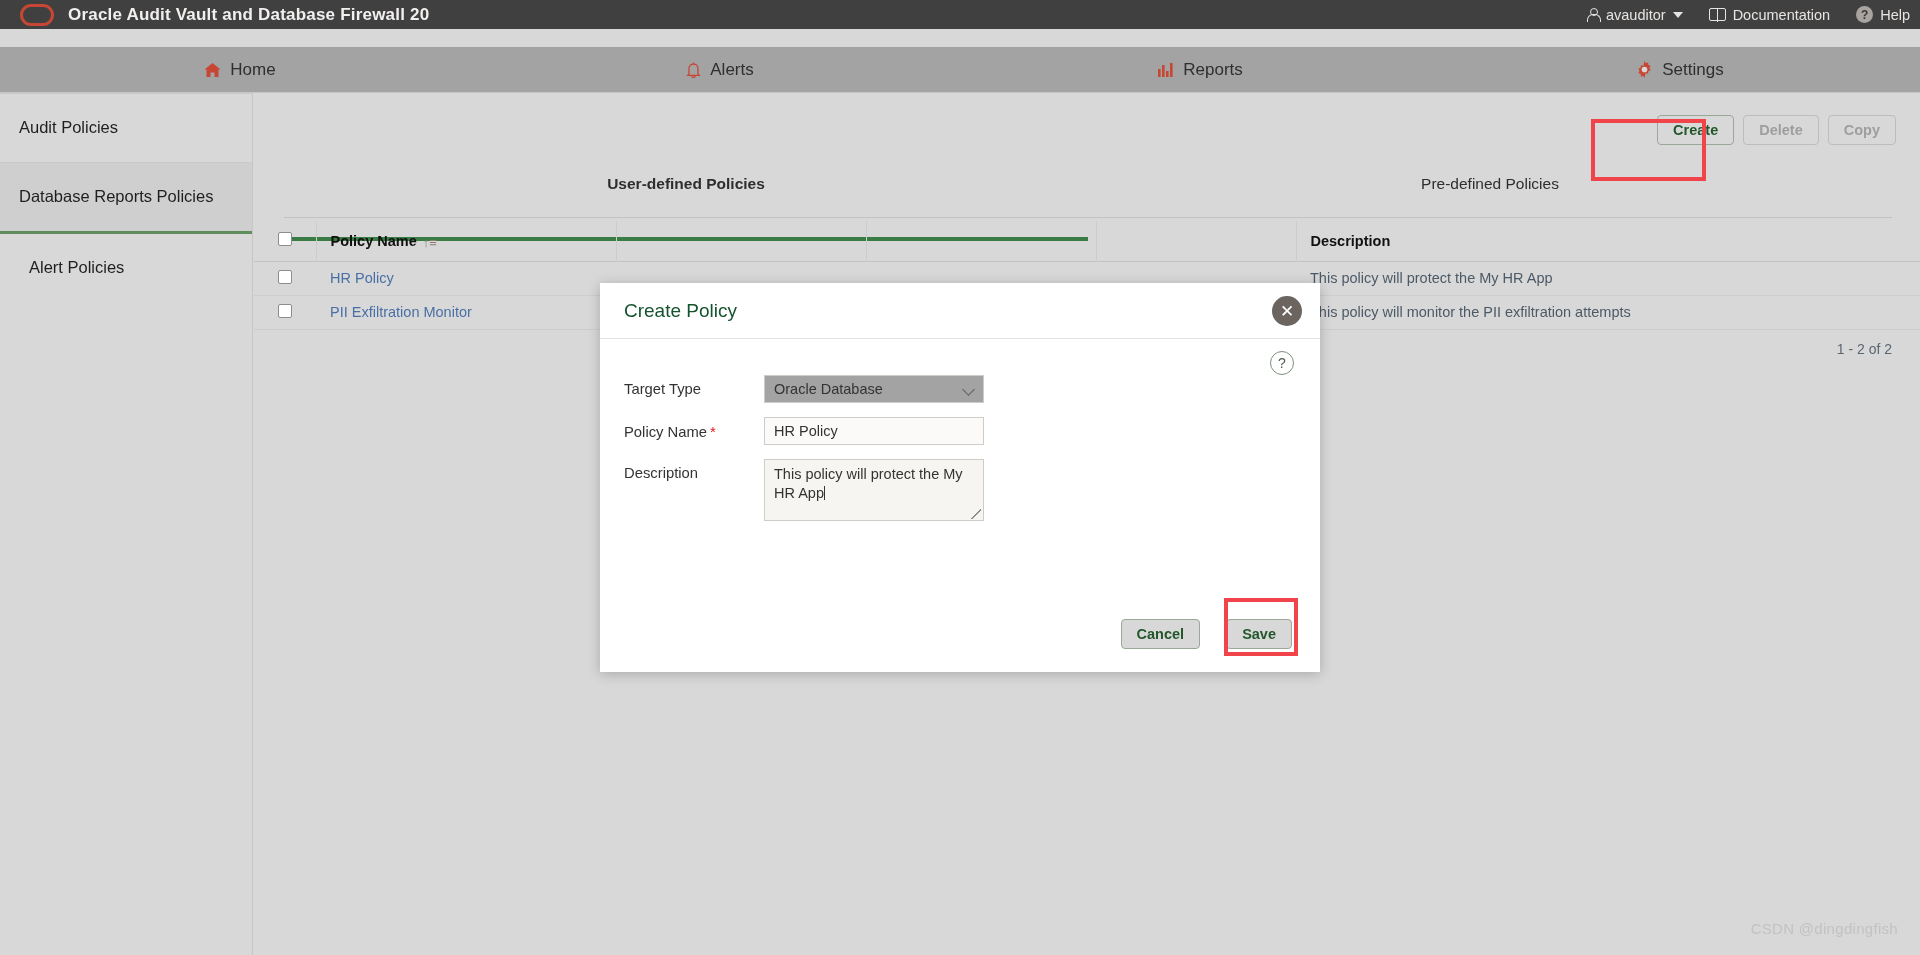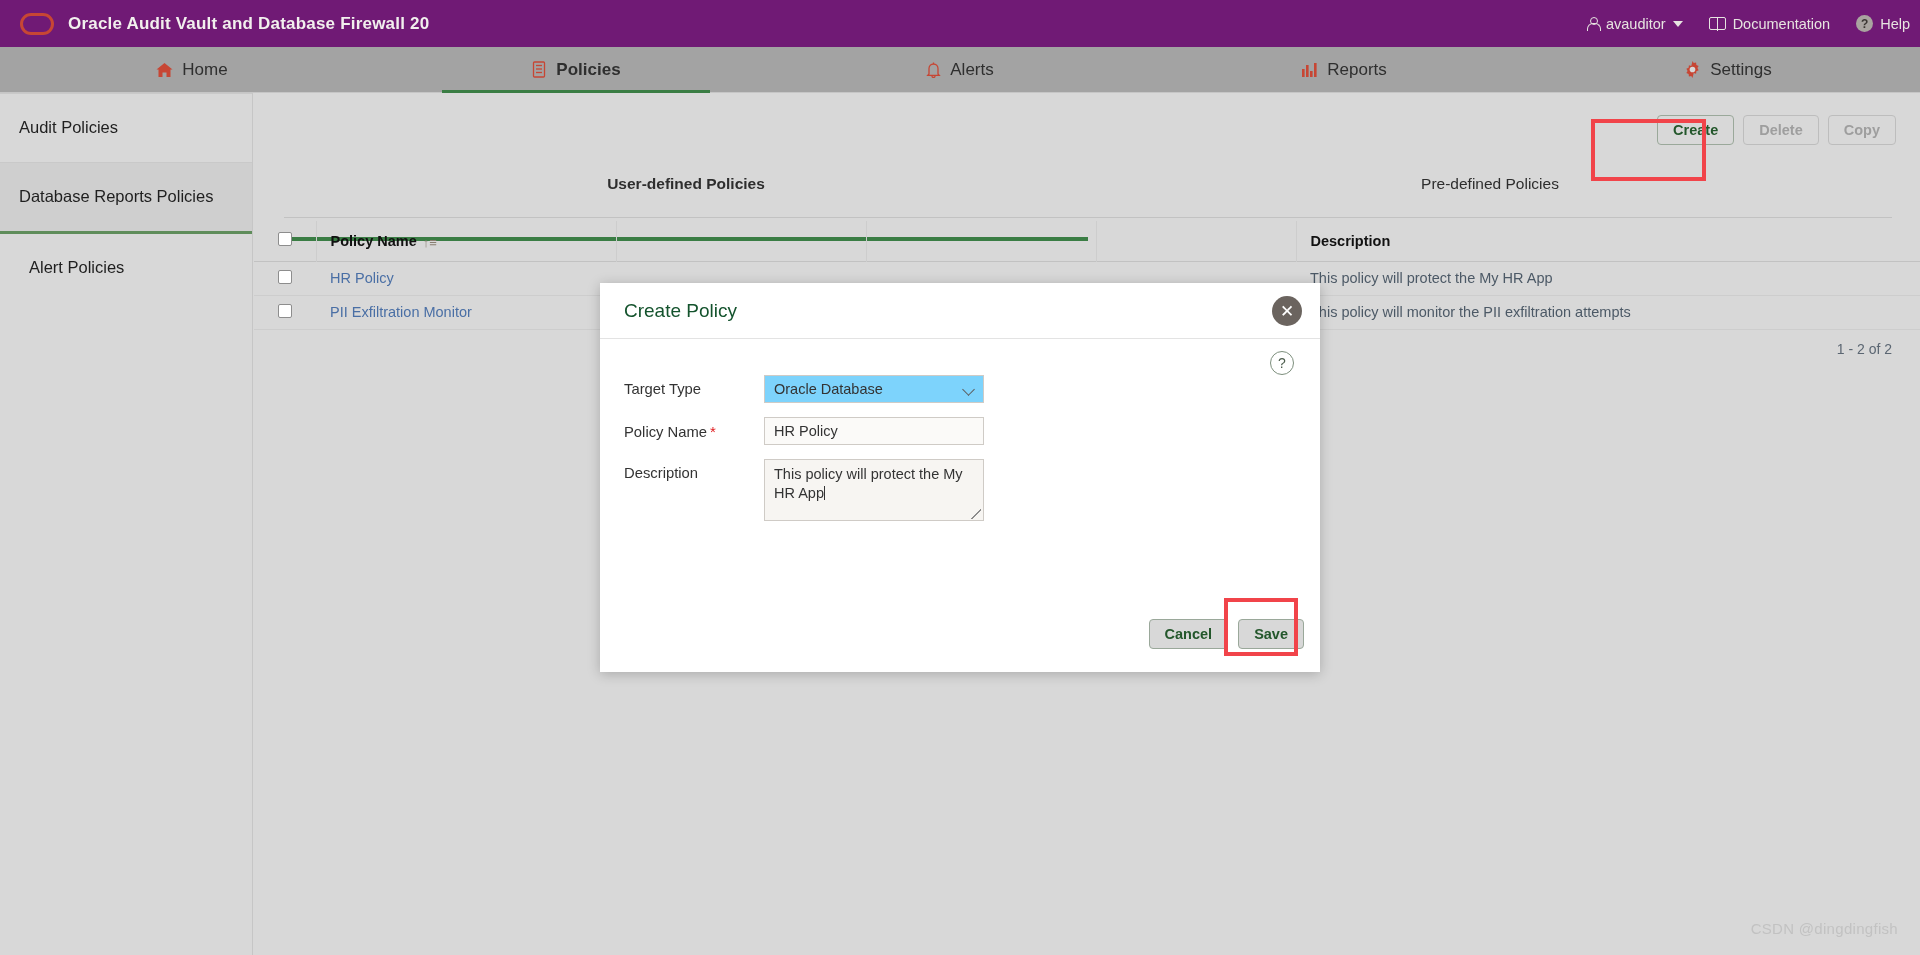--- a/index.html
+++ b/index.html
@@ -8,22 +8,22 @@
     margin: 0; padding: 0;
     width: 1920px; height: 955px;
     overflow: hidden;
     font-family: "Liberation Sans", sans-serif;
     background: #d8d8d8;
   }
 
   
   .brandbar {
     position: absolute; top: 0; left: 0;
-    width: 1920px; height: 47px;
-    background: #701a75;
+    width: 1920px; height: 29px;
+    background: #404040;
     display: flex; align-items: center;
   }
   .brand-logo {
     margin-left: 20px;
     width: 34px; height: 22px;
     border: 3px solid #c74634;
     border-radius: 11px;
   }
   .brand-title {
     margin-left: 14px;
@@ -251,21 +251,21 @@
     cursor:pointer;
   }
   .frow { display:flex; align-items:flex-start; margin-bottom: 14px; }
   .flabel {
     width: 140px; padding-top: 6px;
     font-size: 14.8px; color: #333;
   }
   .req { color:#e0191c; margin-left:3px; font-size:15px; }
   .fselect {
     width: 220px; height: 28px;
-    border:1px solid #cfcbc6; background:#7dd3fc;
+    border:1px solid #cfcbc6; background:#a3a3a3;
     font-size: 14.5px; color:#333;
     display:flex; align-items:center;
     padding: 0 9px;
     position:relative; cursor:pointer;
   }
   .fselect .chev {
     position:absolute; right: 10px; top: 9px;
     width: 9px; height: 9px;
     border-right: 1.6px solid #5c5c5c;
     border-bottom: 1.6px solid #5c5c5c;
@@ -293,21 +293,21 @@
   .grip {
     position:absolute; right:2px; bottom:1px;
     width:10px; height:10px;
     background:
       linear-gradient(135deg, transparent 46%, #8c8c8c 46%, #8c8c8c 56%, transparent 56%);
   }
   .modal-foot {
     position:absolute; left:0; right:0; bottom: 0;
     height: 76px;
     display:flex; align-items:center; justify-content:flex-end;
-    padding-right: 16px; gap: 10px;
+    padding-right: 28px; gap: 26px;
   }
   .annot-save {
     position:absolute; right: 22px; bottom: 16px;
     width: 74px; height: 58px;
     border: 4px solid #f1444a;
     pointer-events:none;
   }
 
   .watermark {
     position:absolute; right: 22px; bottom: 18px;
@@ -344,31 +344,20 @@
   <div class="navitem">
     <span class="nav-ico">
       <svg width="17" height="16" viewBox="0 0 16 16" fill="#c74634">
           <path d="M8 1 0 7.5h2V15h4v-4.5h4V15h4V7.5h2L8 1z"></path>
         </svg>
     </span>
     <span>Home</span>
   </div>
 
 
-  <div class="navitem active">
-    <span class="nav-ico">
-      <svg width="16" height="17" viewBox="0 0 16 17" fill="none" stroke="#c74634" stroke-width="1.3">
-        <rect x="2.5" y="1" width="11" height="15" rx="1"></rect>
-        <line x1="5" y1="4.5" x2="11" y2="4.5"></line>
-          <line x1="5" y1="8" x2="11" y2="8"></line>
-        <line x1="5" y1="11.5" x2="11" y2="11.5"></line>
-      </svg>
-    </span>
-    <span>Policies</span>
-  </div>
 
   <div class="navitem">
     <span class="nav-ico">
       <svg width="15" height="17" viewBox="0 0 15 17" fill="none" stroke="#c74634" stroke-width="1.3">
         <path d="M7.5 1.5v1.3M3 13V7.5a4.5 4.5 0 019 0V13l1.2 1.3H1.8L3 13z"></path>
         <path d="M6 15a1.5 1.5 0 003 0"></path>
       </svg>
     </span>
     <span>Alerts</span>
   </div>

